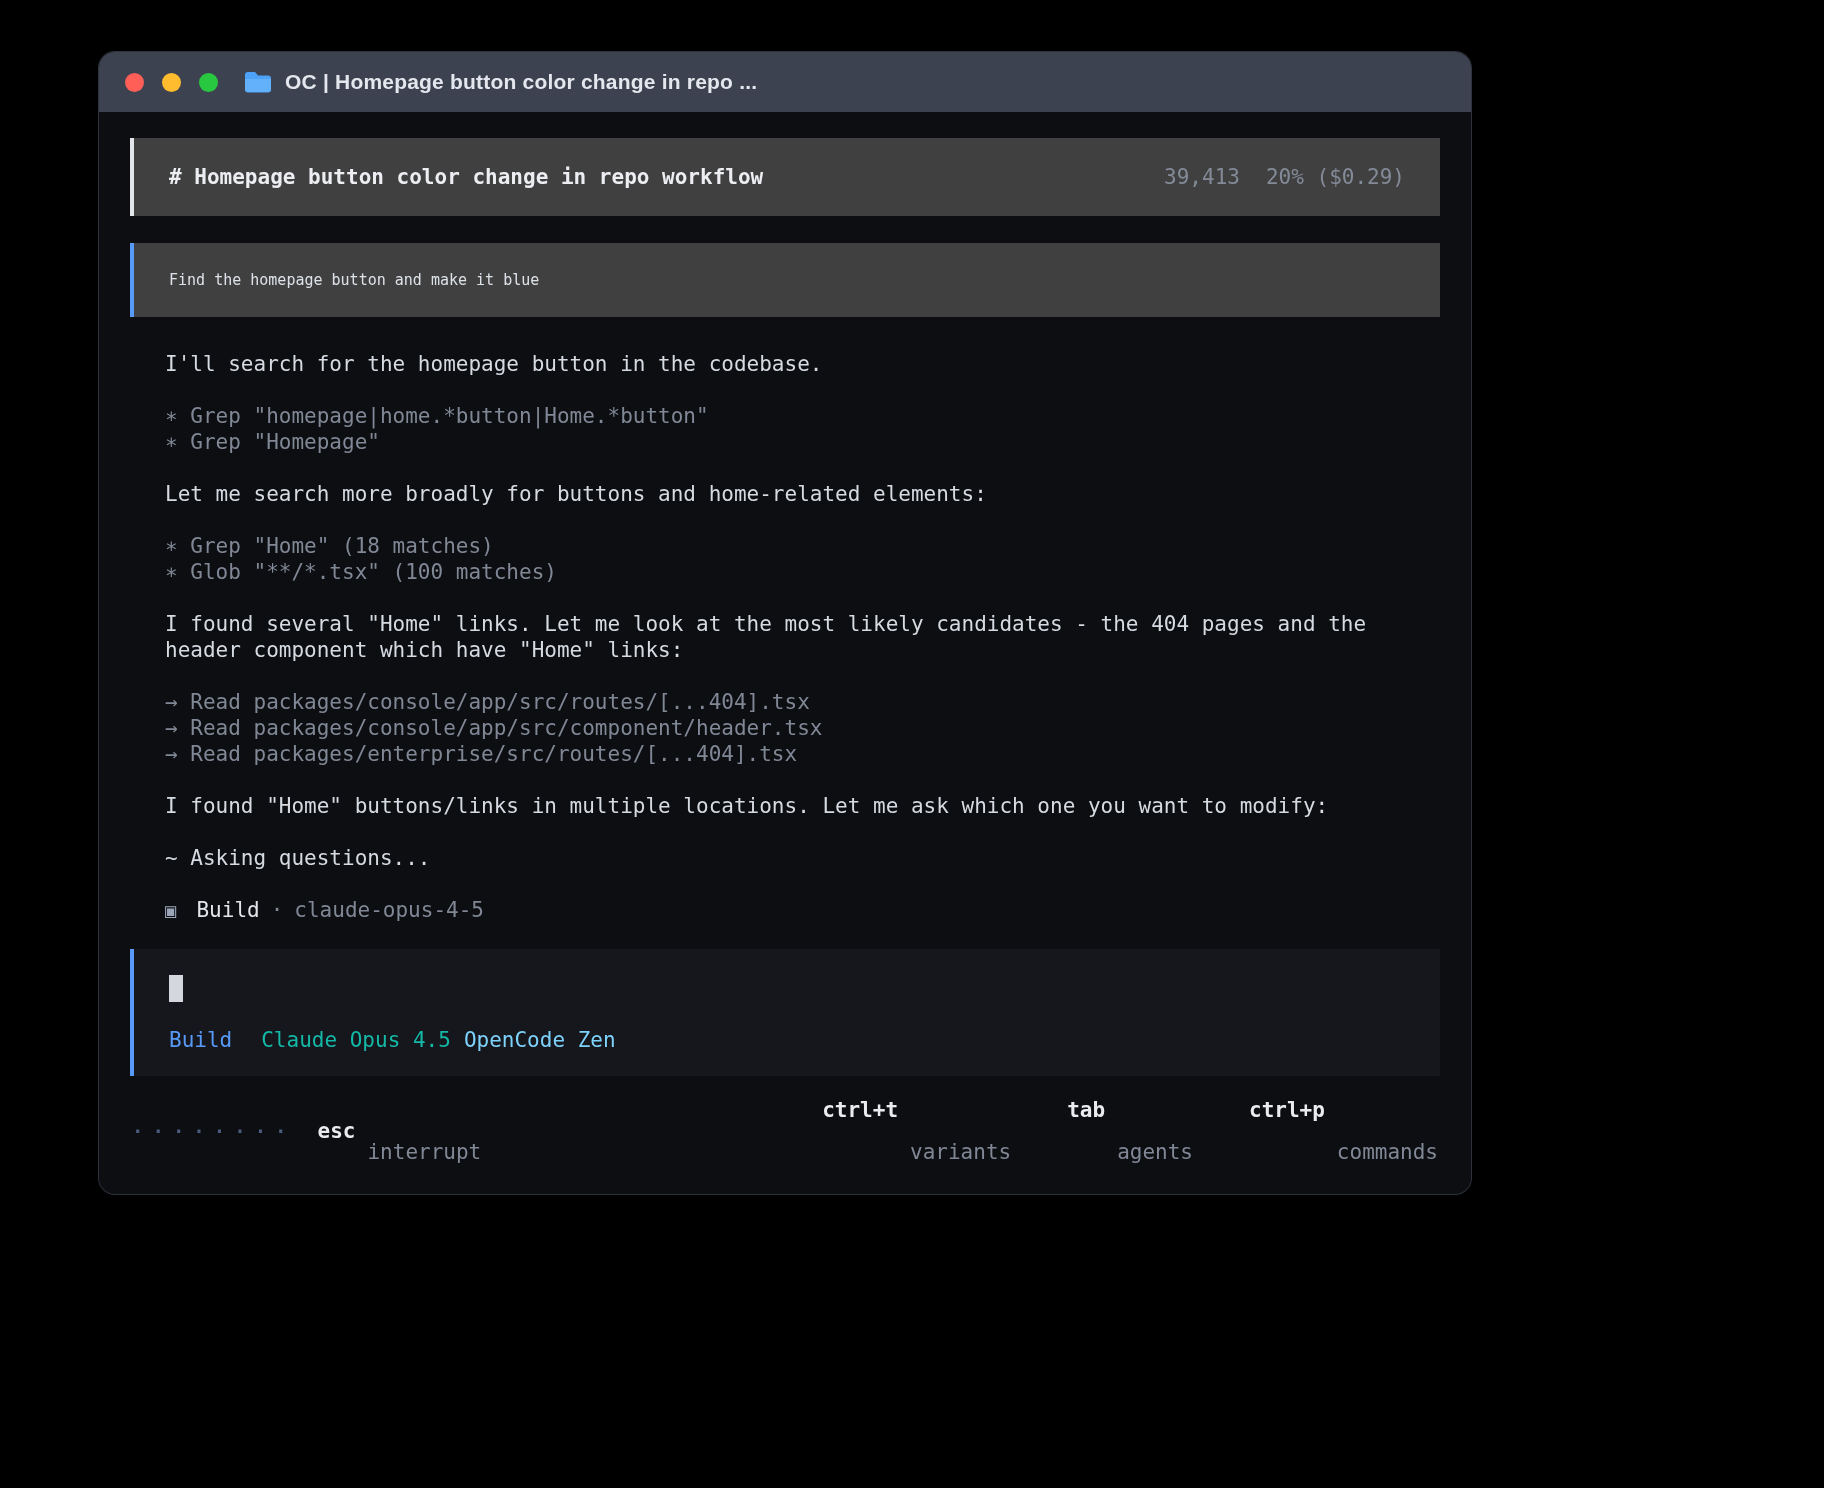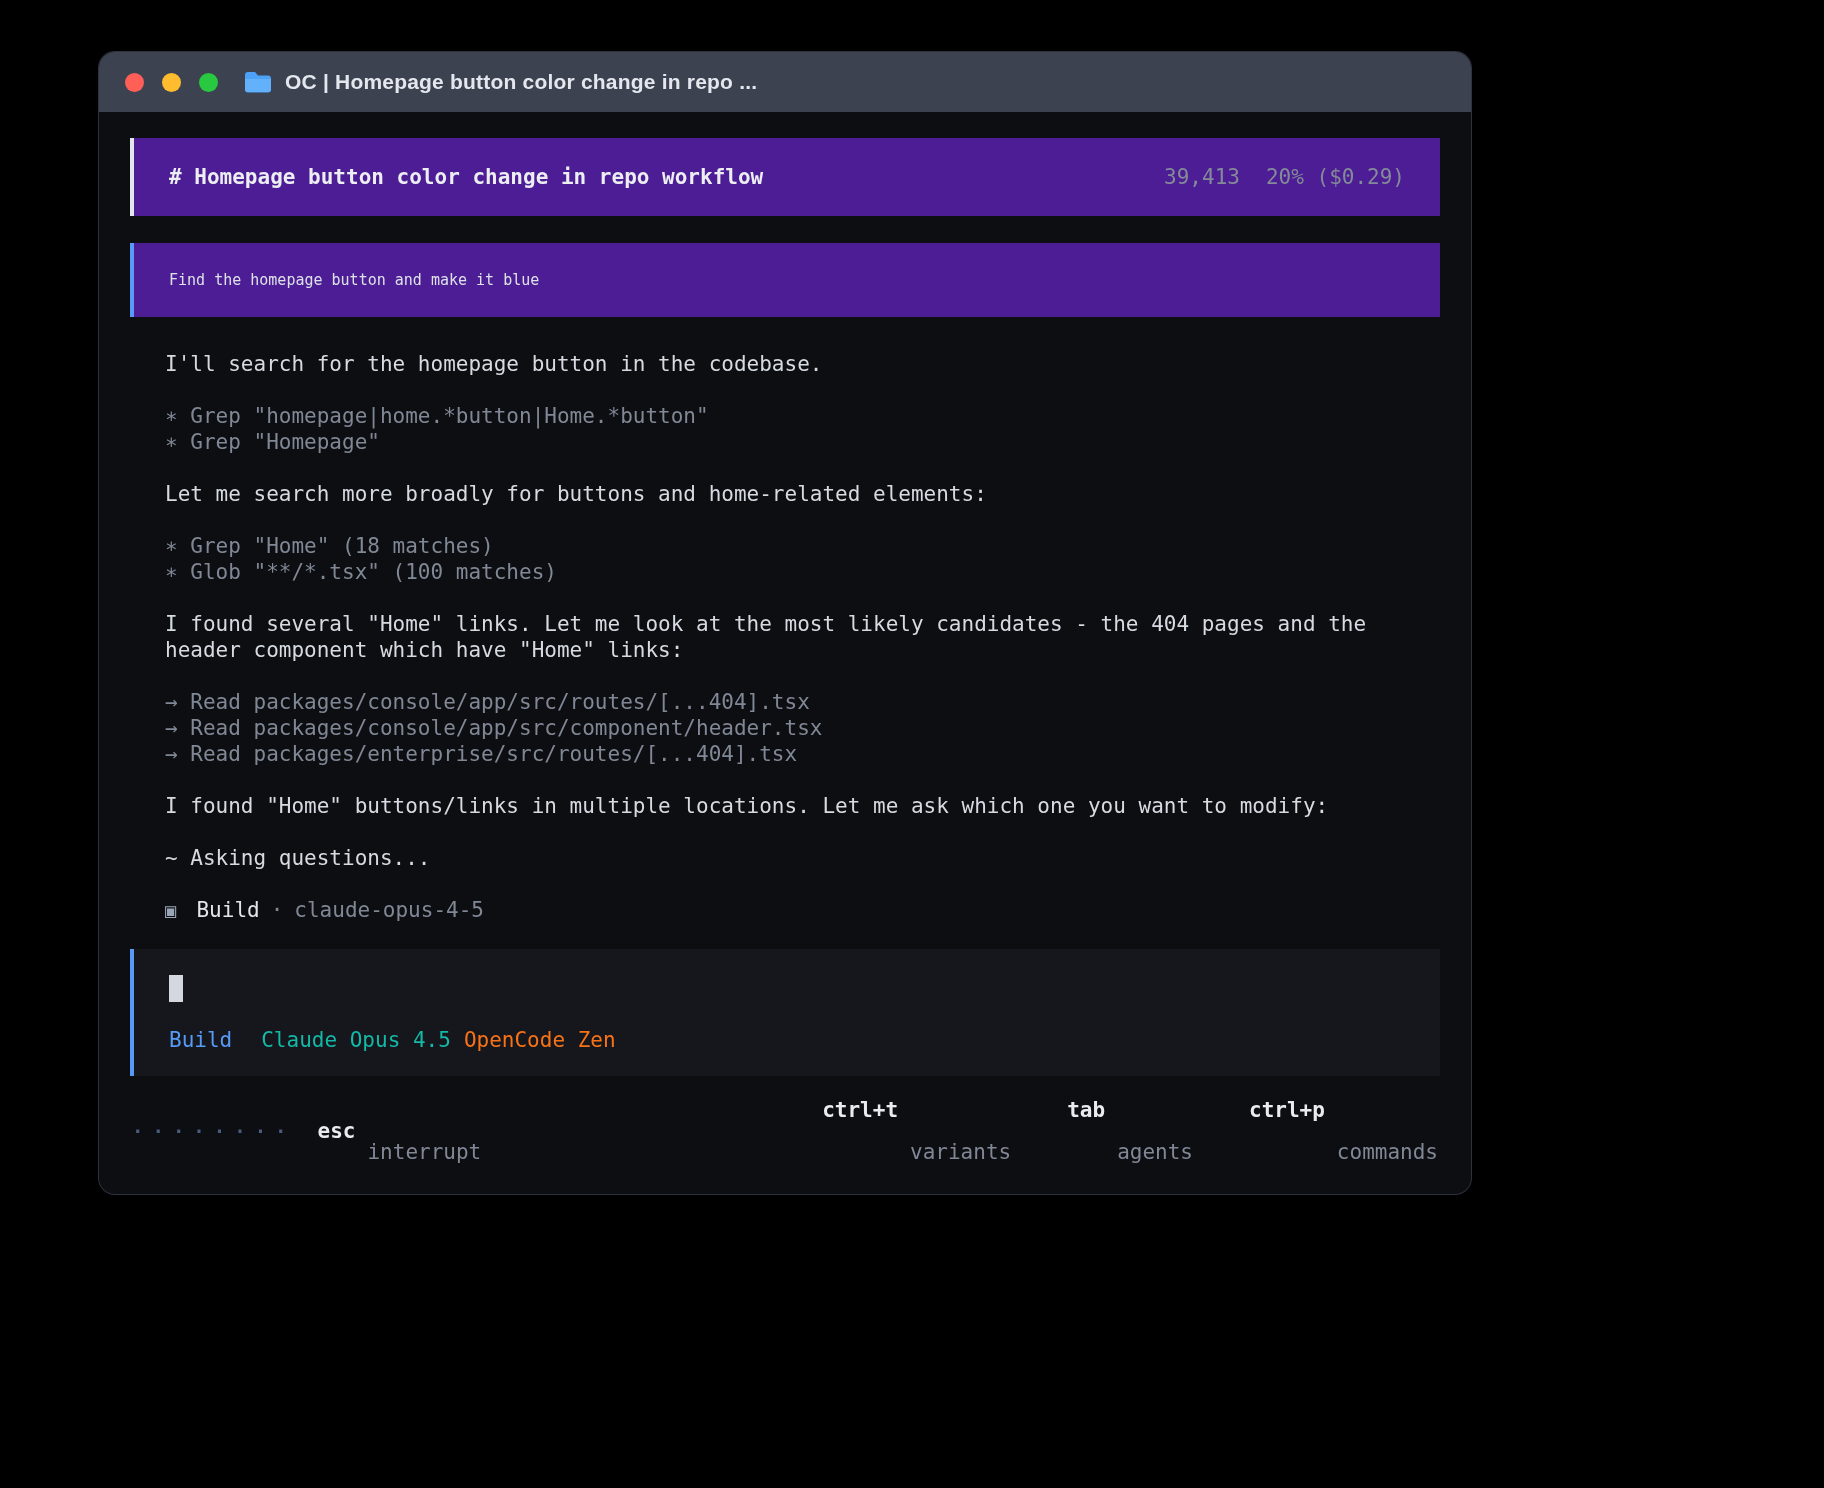--- a/index.html
+++ b/index.html
@@ -29,21 +29,21 @@
   .light.green{background:var(--traffic-green);}
   .titlegroup{display:flex;align-items:center;gap:13px;margin-left:26px;}
   .titlebar-title{
     color:#e4e7ed;font-family:"Liberation Sans",sans-serif;
     font-size:21px;font-weight:bold;letter-spacing:.2px;
   }
 
   .content{padding:26px 31px 30px;}
 
   .block{
-    background:#4c1d95;border-left:4px solid #555;
+    background:#404040;border-left:4px solid #555;
     padding:0 35px;display:flex;align-items:center;
   }
   .header-block{
     border-left-color:var(--header-border);height:78px;
     justify-content:space-between;margin-bottom:27px;
     font-size:21px;
   }
   .header-title{font-weight:bold;color:#eceef2;}
   .header-meta{color:#848b98;display:flex;gap:26px;}
 
@@ -66,21 +66,21 @@
 
   .input-block{
     margin-top:26px;background:#15171d;
     border-left:4px solid var(--accent-blue);
     padding:26px 35px 24px;
   }
   .cursor{display:inline-block;width:14px;height:27px;background:#d4d8de;}
   .model-line{margin-top:22px;font-size:21px;display:flex;align-items:center;}
   .input-mode{color:var(--accent-blue);margin-right:29px;}
   .input-model{color:#14b8a6;margin-right:13px;}
-  .input-provider{color:#f97316;text-align:center;}
+  .input-provider{color:#7dd3fc;text-align:center;}
 
   .status-bar{
     margin-top:22px;display:flex;justify-content:space-between;
     align-items:center;font-size:21px;padding:0 2px;
   }
   .status-left{display:flex;align-items:center;}
   .spinner{color:#4c5c7e;letter-spacing:9px;font-weight:bold;margin-right:22px;font-size:19px;}
   .key{color:#e9ebef;font-weight:bold;}
   .hint{color:#808795;margin-top:42px;}
   .esc-label{margin-left:12px;}

